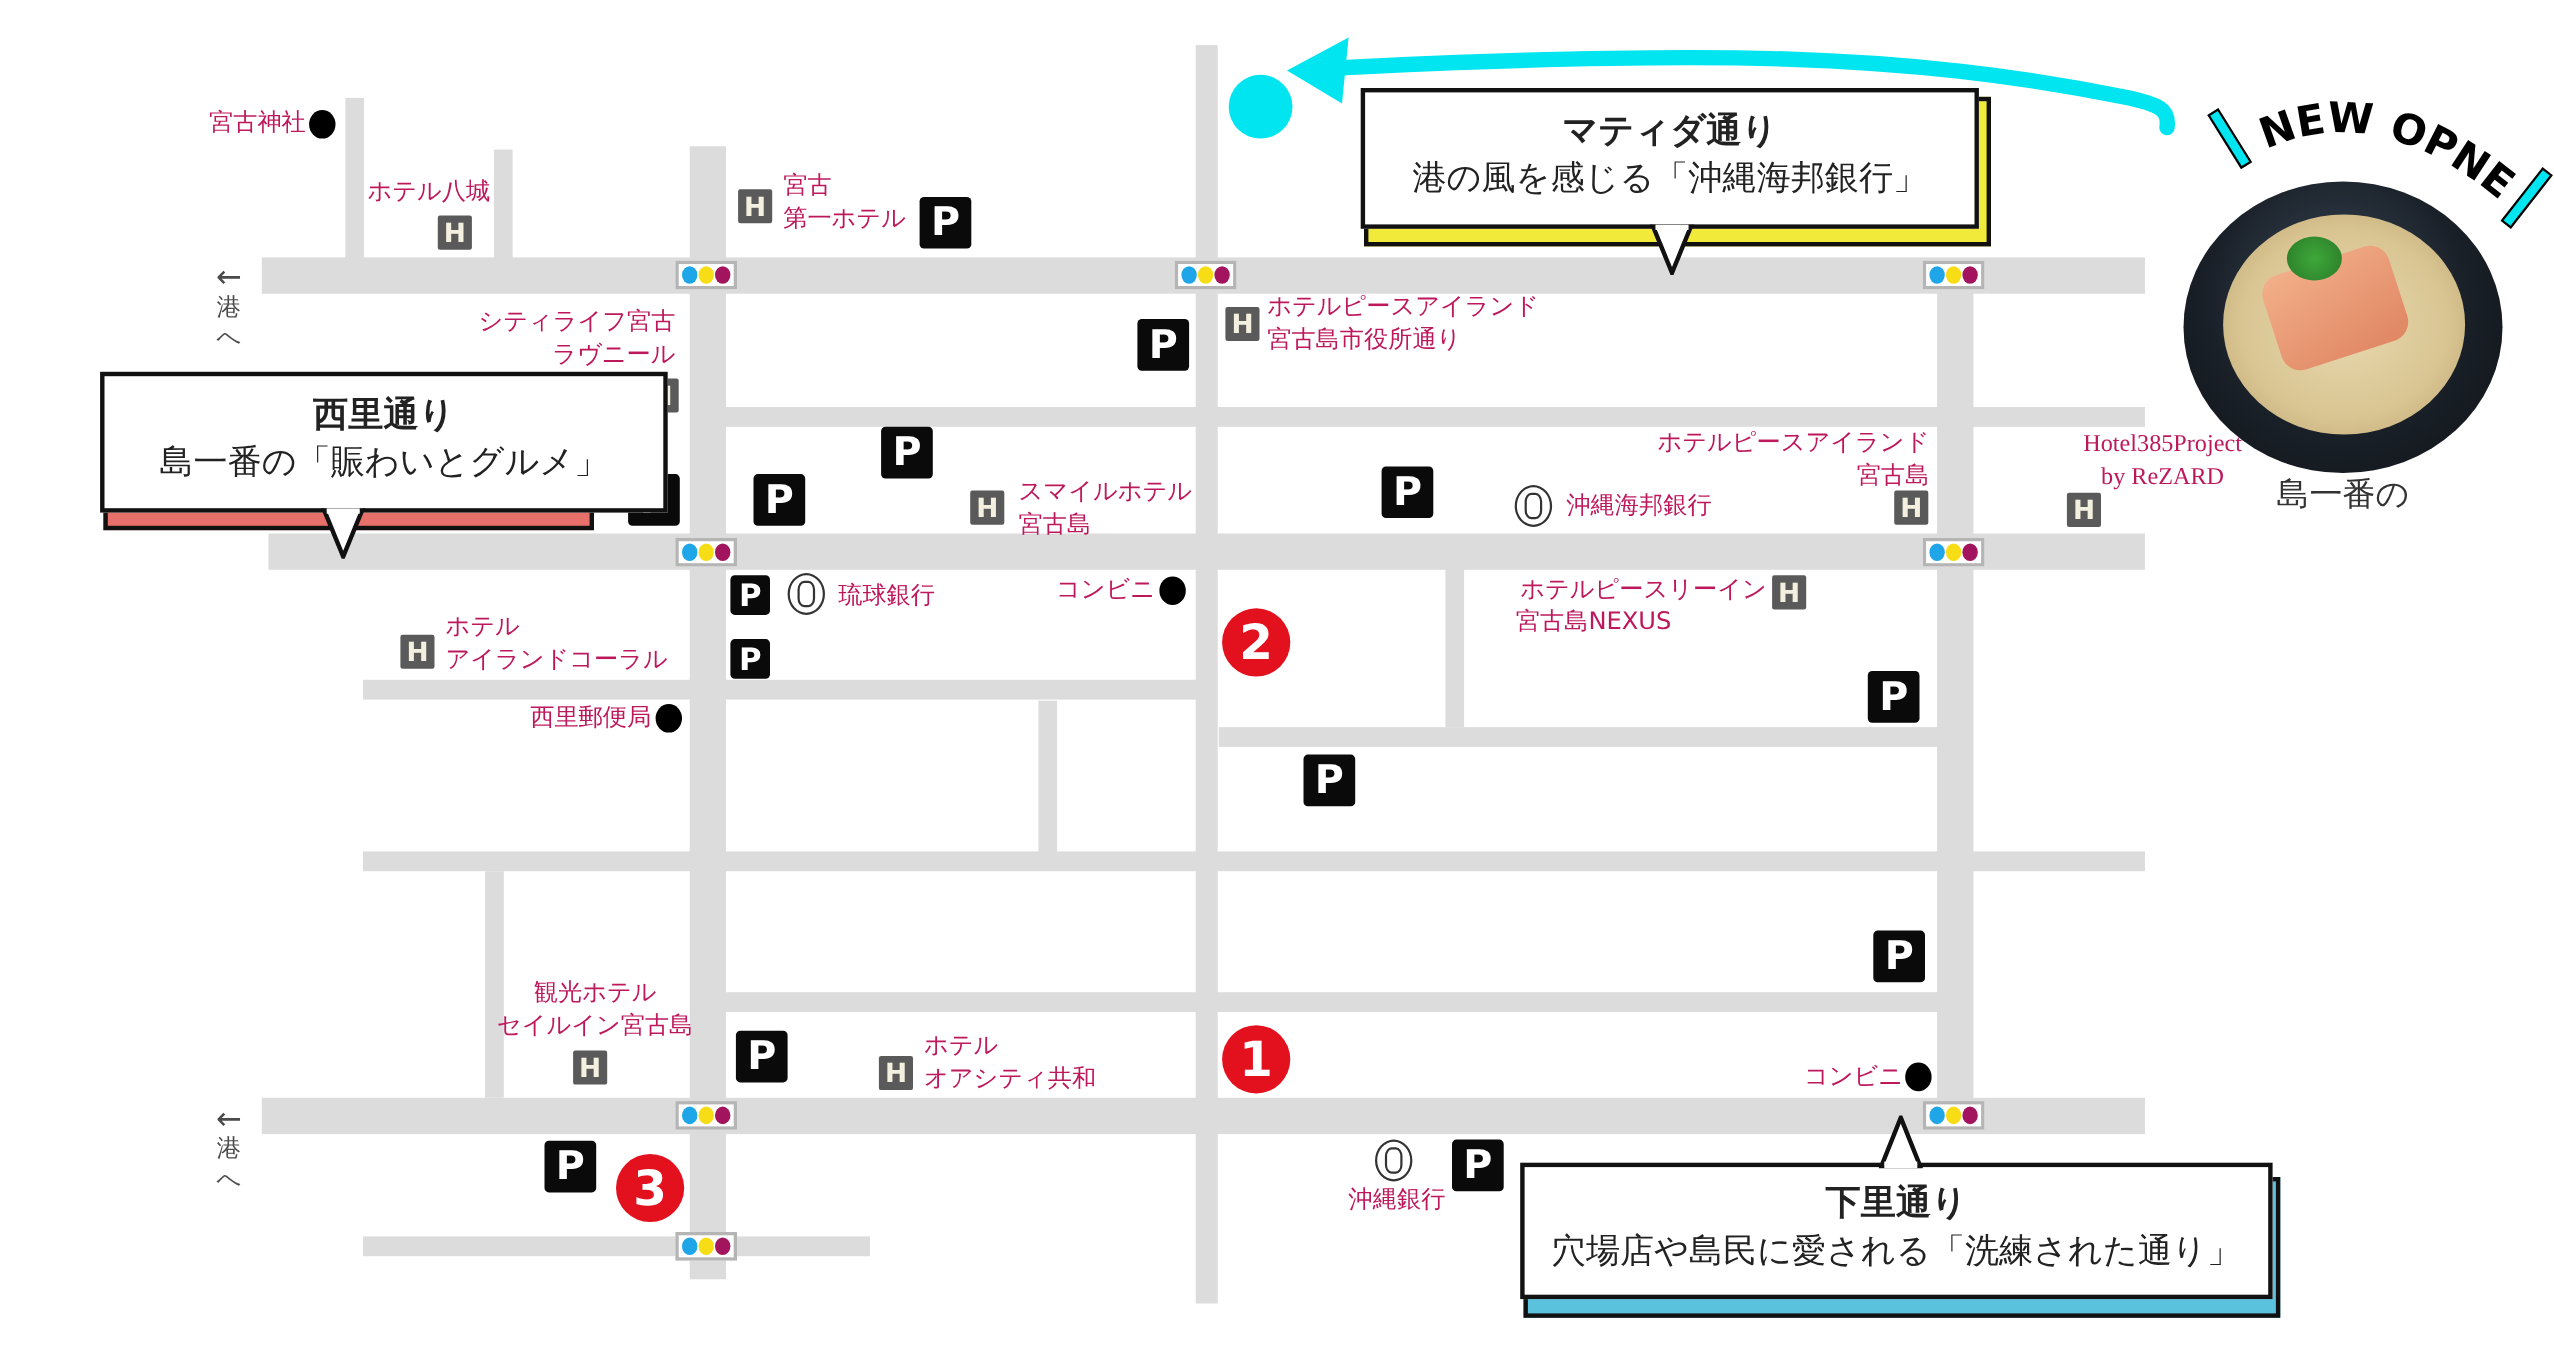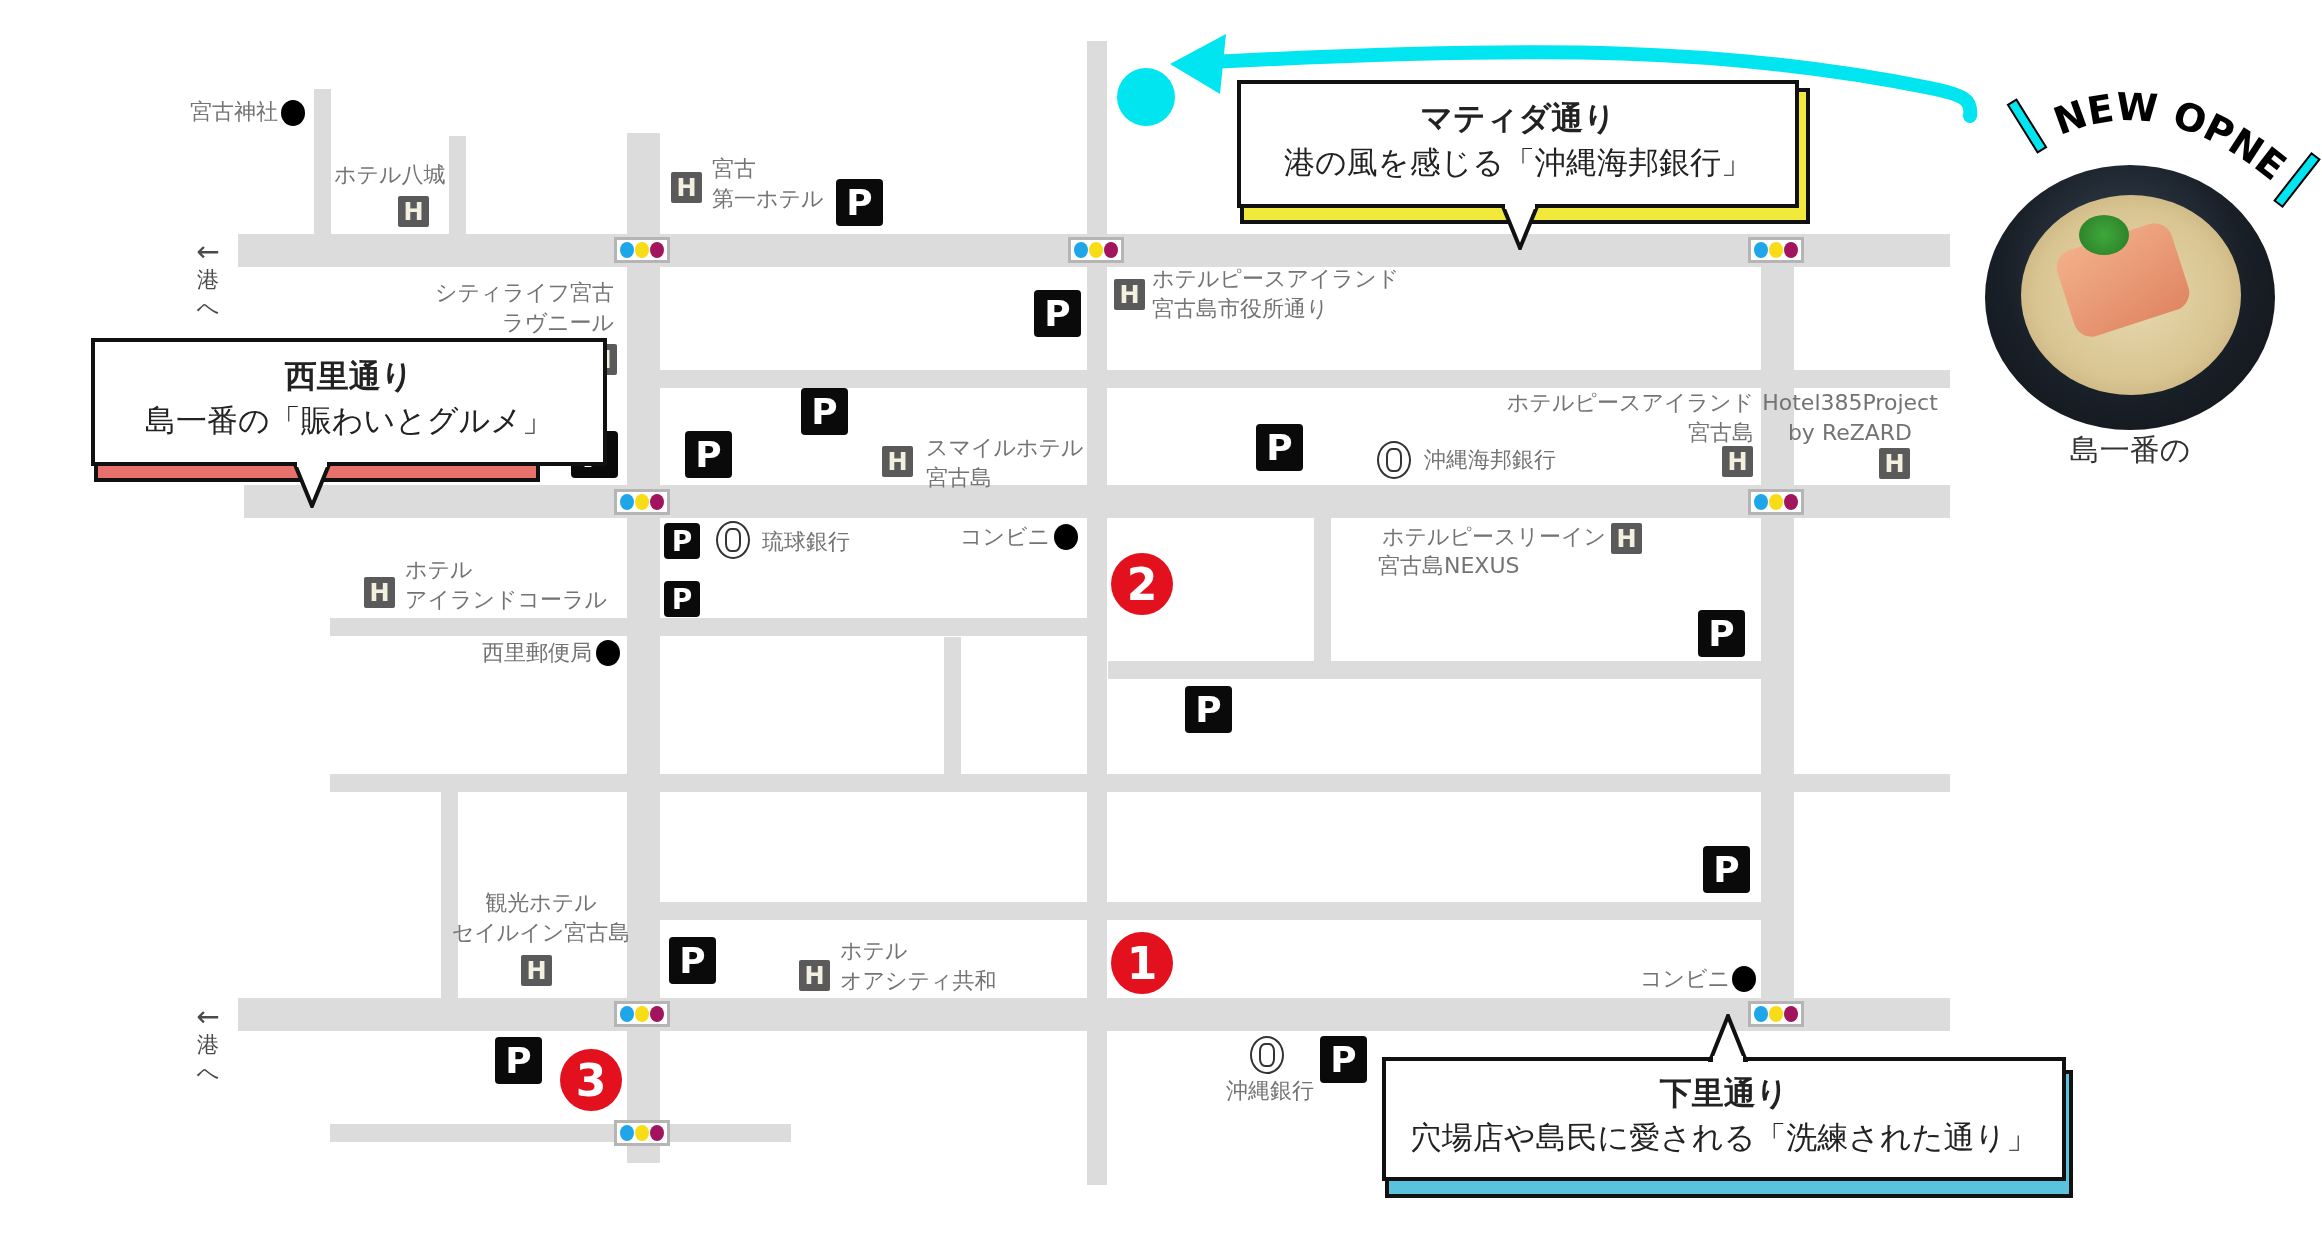--- a/index.html
+++ b/index.html
@@ -8,21 +8,21 @@
   .road { position:absolute; background:#dcdcdc; }
   .sig { position:absolute; width:56px; height:26px; background:#fff; border:3px solid #b5b5b5;
          box-sizing:border-box; display:flex; align-items:center; justify-content:center; gap:1px; }
   .sig span { width:14px; height:16px; border-radius:50%; display:inline-block; }
   .sig .c1 { background:#1ea6e8; } .sig .c2 { background:#f6dd16; } .sig .c3 { background:#a3145e; }
   .pk { position:absolute; width:47px; height:47px; background:#0a0a0a; border-radius:4px;
         color:#fff; font-weight:bold; font-size:36px; display:flex; align-items:center; justify-content:center;
         font-family:"DejaVu Sans", sans-serif; }
   .ht { position:absolute; width:31px; height:31px; background:#5a5a5a; border-radius:2px;
         color:#f4f0e0; font-weight:bold; font-size:24px; display:flex; align-items:center; justify-content:center; }
-  .lbl { position:absolute; font-size:22px; line-height:30px; color:#737373; white-space:pre; }
+  .lbl { position:absolute; font-size:22px; line-height:30px; color:#be185d; white-space:pre; }
   .lbl.r { text-align:right; }
   .lbl.c { text-align:center; }
   .dot { position:absolute; width:24px; height:26px; border-radius:50%; background:#000; }
   .bank { position:absolute; width:34px; height:38px; border:2px solid #333; border-radius:50%; box-sizing:border-box;
           display:flex; align-items:center; justify-content:center; }
   .bank i { width:12px; height:20px; border:2px solid #333; border-radius:6px 6px 6px 6px / 8px 8px 8px 8px; display:block; }
   .num { position:absolute; width:62px; height:62px; border-radius:50%; background:#e3101e; color:#fff;
          font-weight:bold; font-size:44px; display:flex; align-items:center; justify-content:center; }
   .arrowtxt { position:absolute; font-size:22px; color:#4a4a4a; text-align:center; line-height:28px; }
   .bubble { position:absolute; background:#fff; border:4px solid #111; box-sizing:border-box; text-align:center; color:#222; }
@@ -148,21 +148,21 @@
 宮古島市役所通り</div>
 
 <div class="ht" style="left:882px;top:446px;">H</div>
 <div class="lbl" style="left:926px;top:421px;margin-top:12px;">スマイルホテル
 宮古島</div>
 
 <div class="lbl r" style="left:1480px;top:388px;width:274px;">ホテルピースアイランド
 宮古島</div>
 <div class="ht" style="left:1722px;top:446px;">H</div>
 
-<div class="lbl c" style="left:1740px;top:388px;width:220px;">Hotel385Project
+<div class="lbl c" style="left:1856px;top:388px;width:220px;font-family:Liberation Serif, serif;">Hotel385Project
 by ReZARD</div>
 <div class="ht" style="left:1879px;top:448px;">H</div>
 
 <div class="ht" style="left:364px;top:577px;">H</div>
 <div class="lbl" style="left:405px;top:555px;">ホテル
 アイランドコーラル</div>
 
 <div class="lbl" style="left:1382px;top:522px;">ホテルピースリーイン</div>
 <div class="ht" style="left:1611px;top:523px;">H</div>
 <div class="lbl" style="left:1378px;top:551px;">宮古島NEXUS</div>

